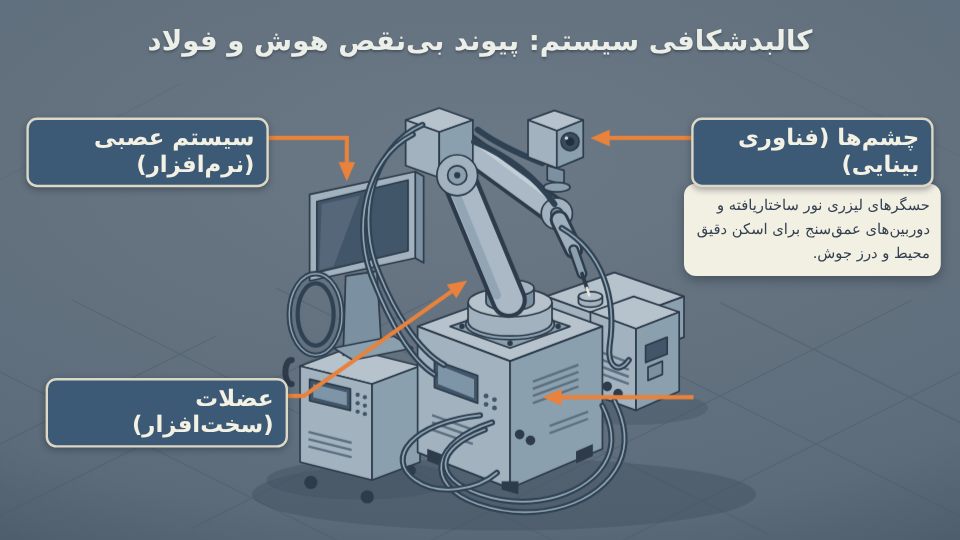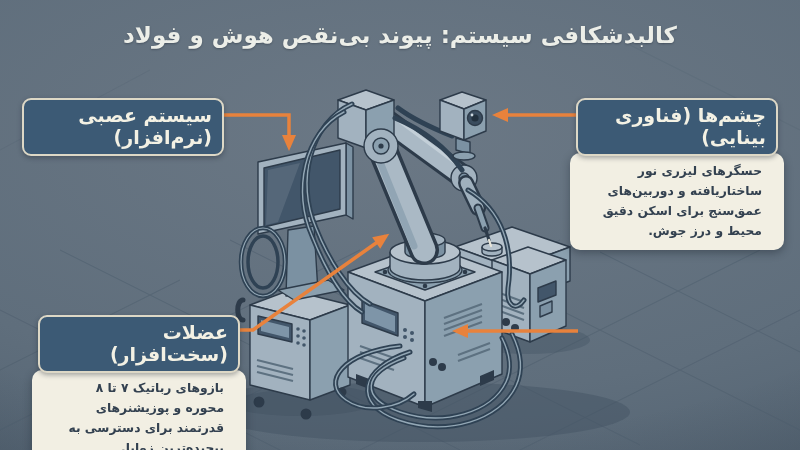--- a/index.html
+++ b/index.html
@@ -10,21 +10,21 @@
     background:radial-gradient(120% 95% at 50% 40%, rgba(0,0,0,0) 60%, rgba(18,28,40,.28) 100%);}
   .title{position:absolute;top:22px;left:0;right:0;margin:0;text-align:center;
     font-size:23px;font-weight:bold;color:#eceee8;letter-spacing:0;
     text-shadow:0 1px 2px rgba(20,30,40,.35);z-index:5;}
   .scene{position:absolute;inset:0;z-index:1;}
   .callout{position:absolute;width:214px;z-index:6;}
   .callout .hd{margin:0 6px;background:#3c5a75;color:#f3f1e4;border:2px solid #ddd8c6;
     border-radius:9px;padding:4px 10px 6px;font-size:19px;font-weight:bold;
     position:relative;z-index:2;box-shadow:0 2px 5px rgba(20,30,40,.35);}
   .callout .bd{margin-top:-3px;background:#f2efe3;color:#334150;border-radius:10px;
-    padding:9px 22px 8px;font-size:12.3px;font-weight:bold;line-height:1.62;
+    padding:9px 9px 8px;font-size:12.3px;font-weight:normal;line-height:1.62;
     box-shadow:0 3px 9px rgba(20,30,40,.38);}
   #c-software{left:16px;top:98px;}
   #c-vision{left:570px;top:98px;text-align:right;}
   #c-hardware{left:16px;top:315px;margin-left:16px;}
   #c-ai{left:570px;top:315px;}
   
   .o{stroke:#2d3b4a;stroke-width:1.4;stroke-linejoin:round;}
   .ft{fill:#b6c2cc;} .fl{fill:#a2b2bf;} .fr{fill:#8ba0af;} .fd{fill:#7b91a2;}
   .scr{fill:#42566a;} .scr2{fill:#7e95a8;}
   .cab{stroke:#2f4254;stroke-width:5;fill:none;stroke-linecap:round;}
@@ -249,19 +249,18 @@
     <div class="hd">سیستم عصبی (نرم‌افزار)</div>
   </div>
 
   <div class="callout" id="c-vision">
     <div class="hd">چشم‌ها (فناوری بینایی)</div>
     <div class="bd">حسگرهای لیزری نور ساختاریافته و دوربین‌های عمق‌سنج برای اسکن دقیق محیط و درز جوش.</div>
   </div>
 
   <div class="callout" id="c-hardware">
     <div class="hd">عضلات (سخت‌افزار)</div>
-    <div class="bd">بازوهای رباتیک ۷ تا ۸ محوره و پوزیشنرهای قدرتمند برای دسترسی به پیچیده‌ترین زوایا.</div>
   </div>
 
   <div class="callout" id="c-ai">
   </div>
 
 </div>
 
 </body></html>

